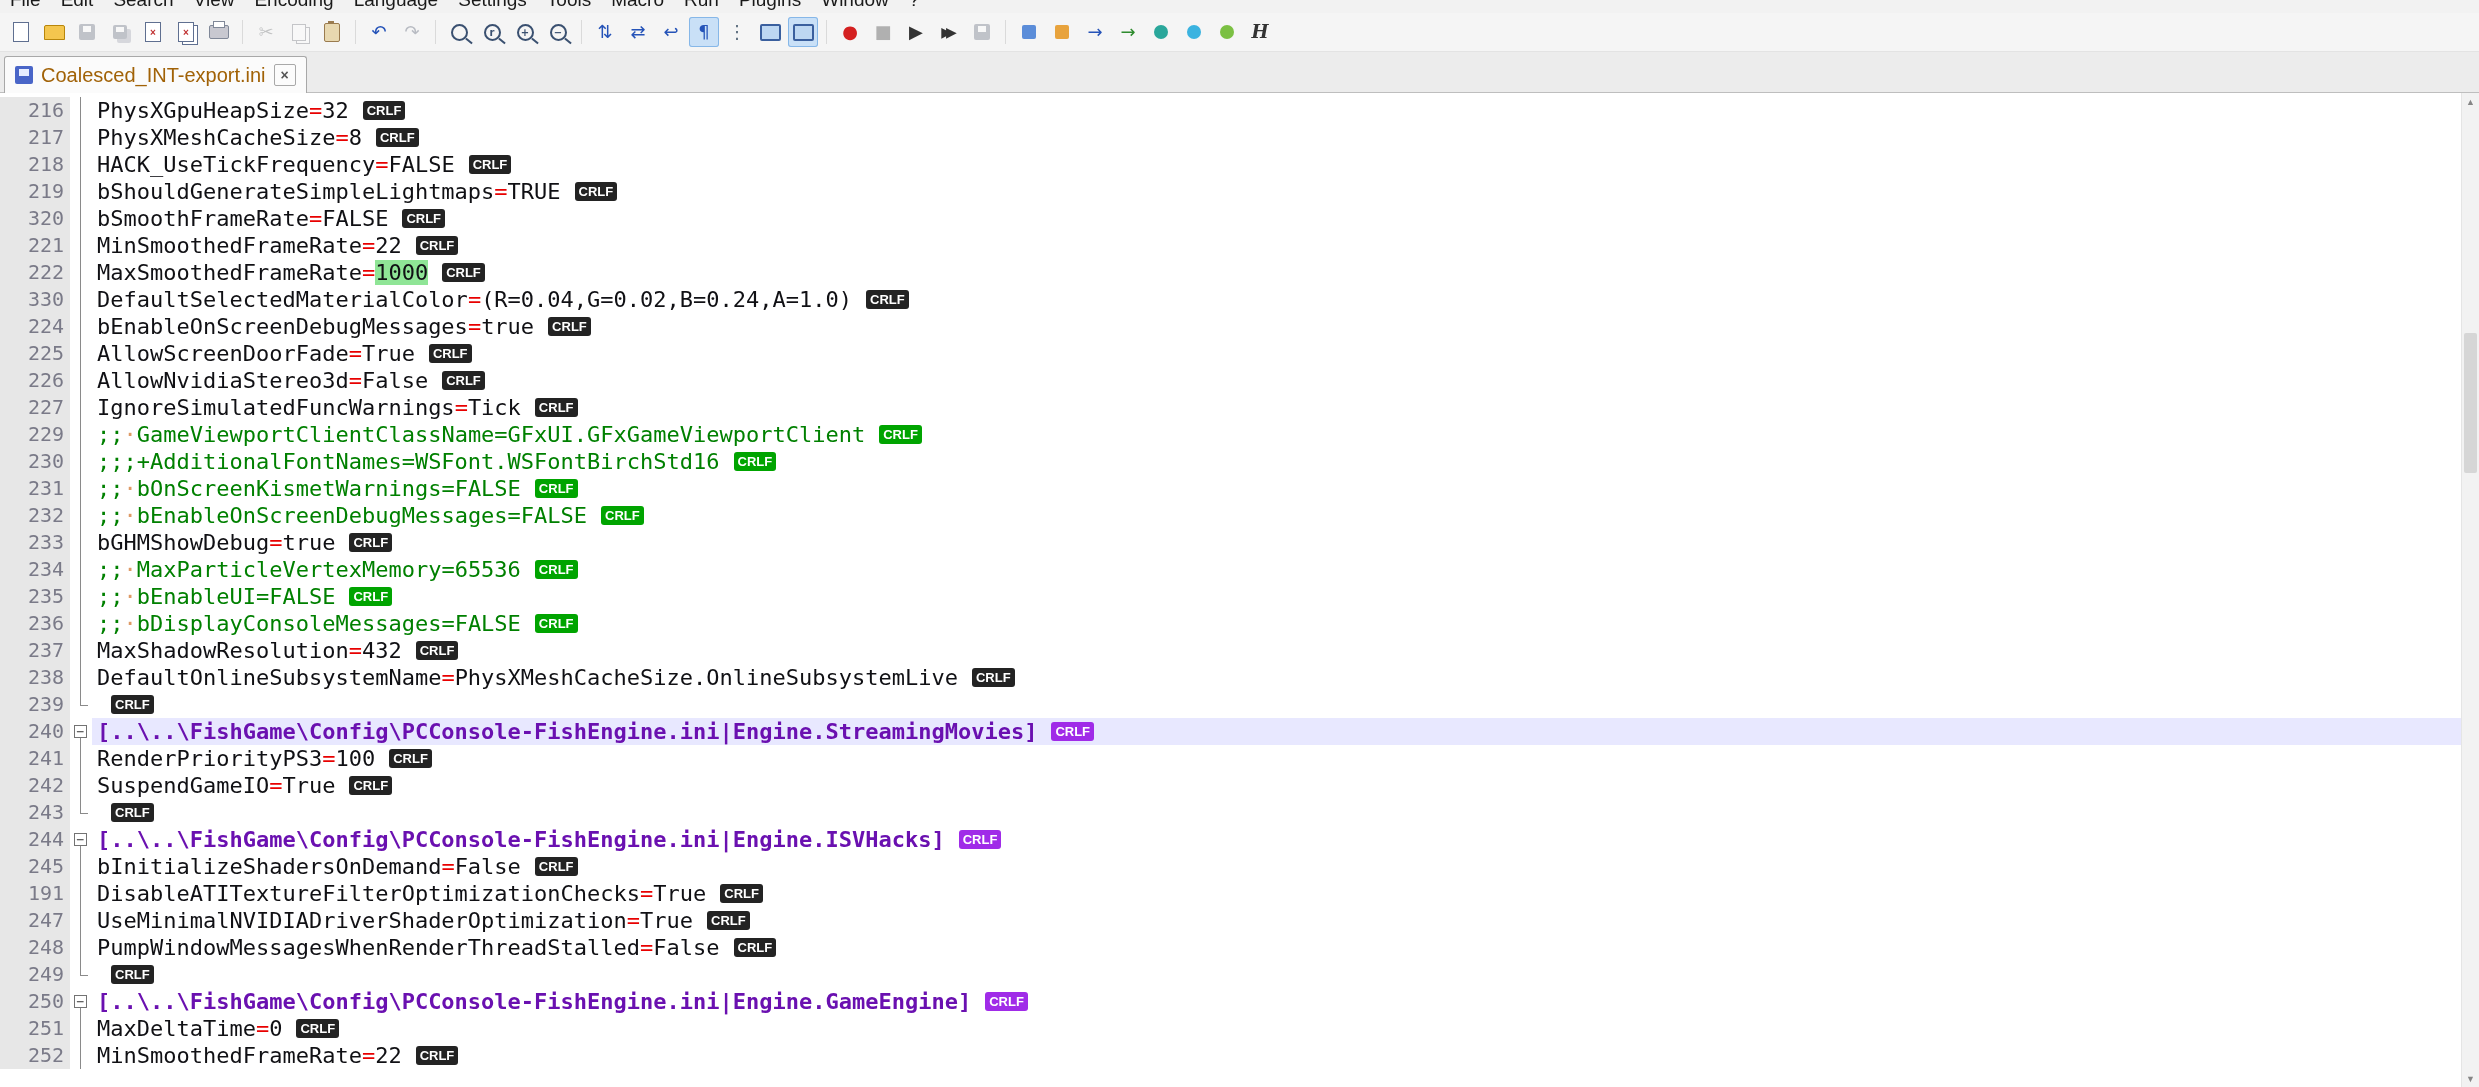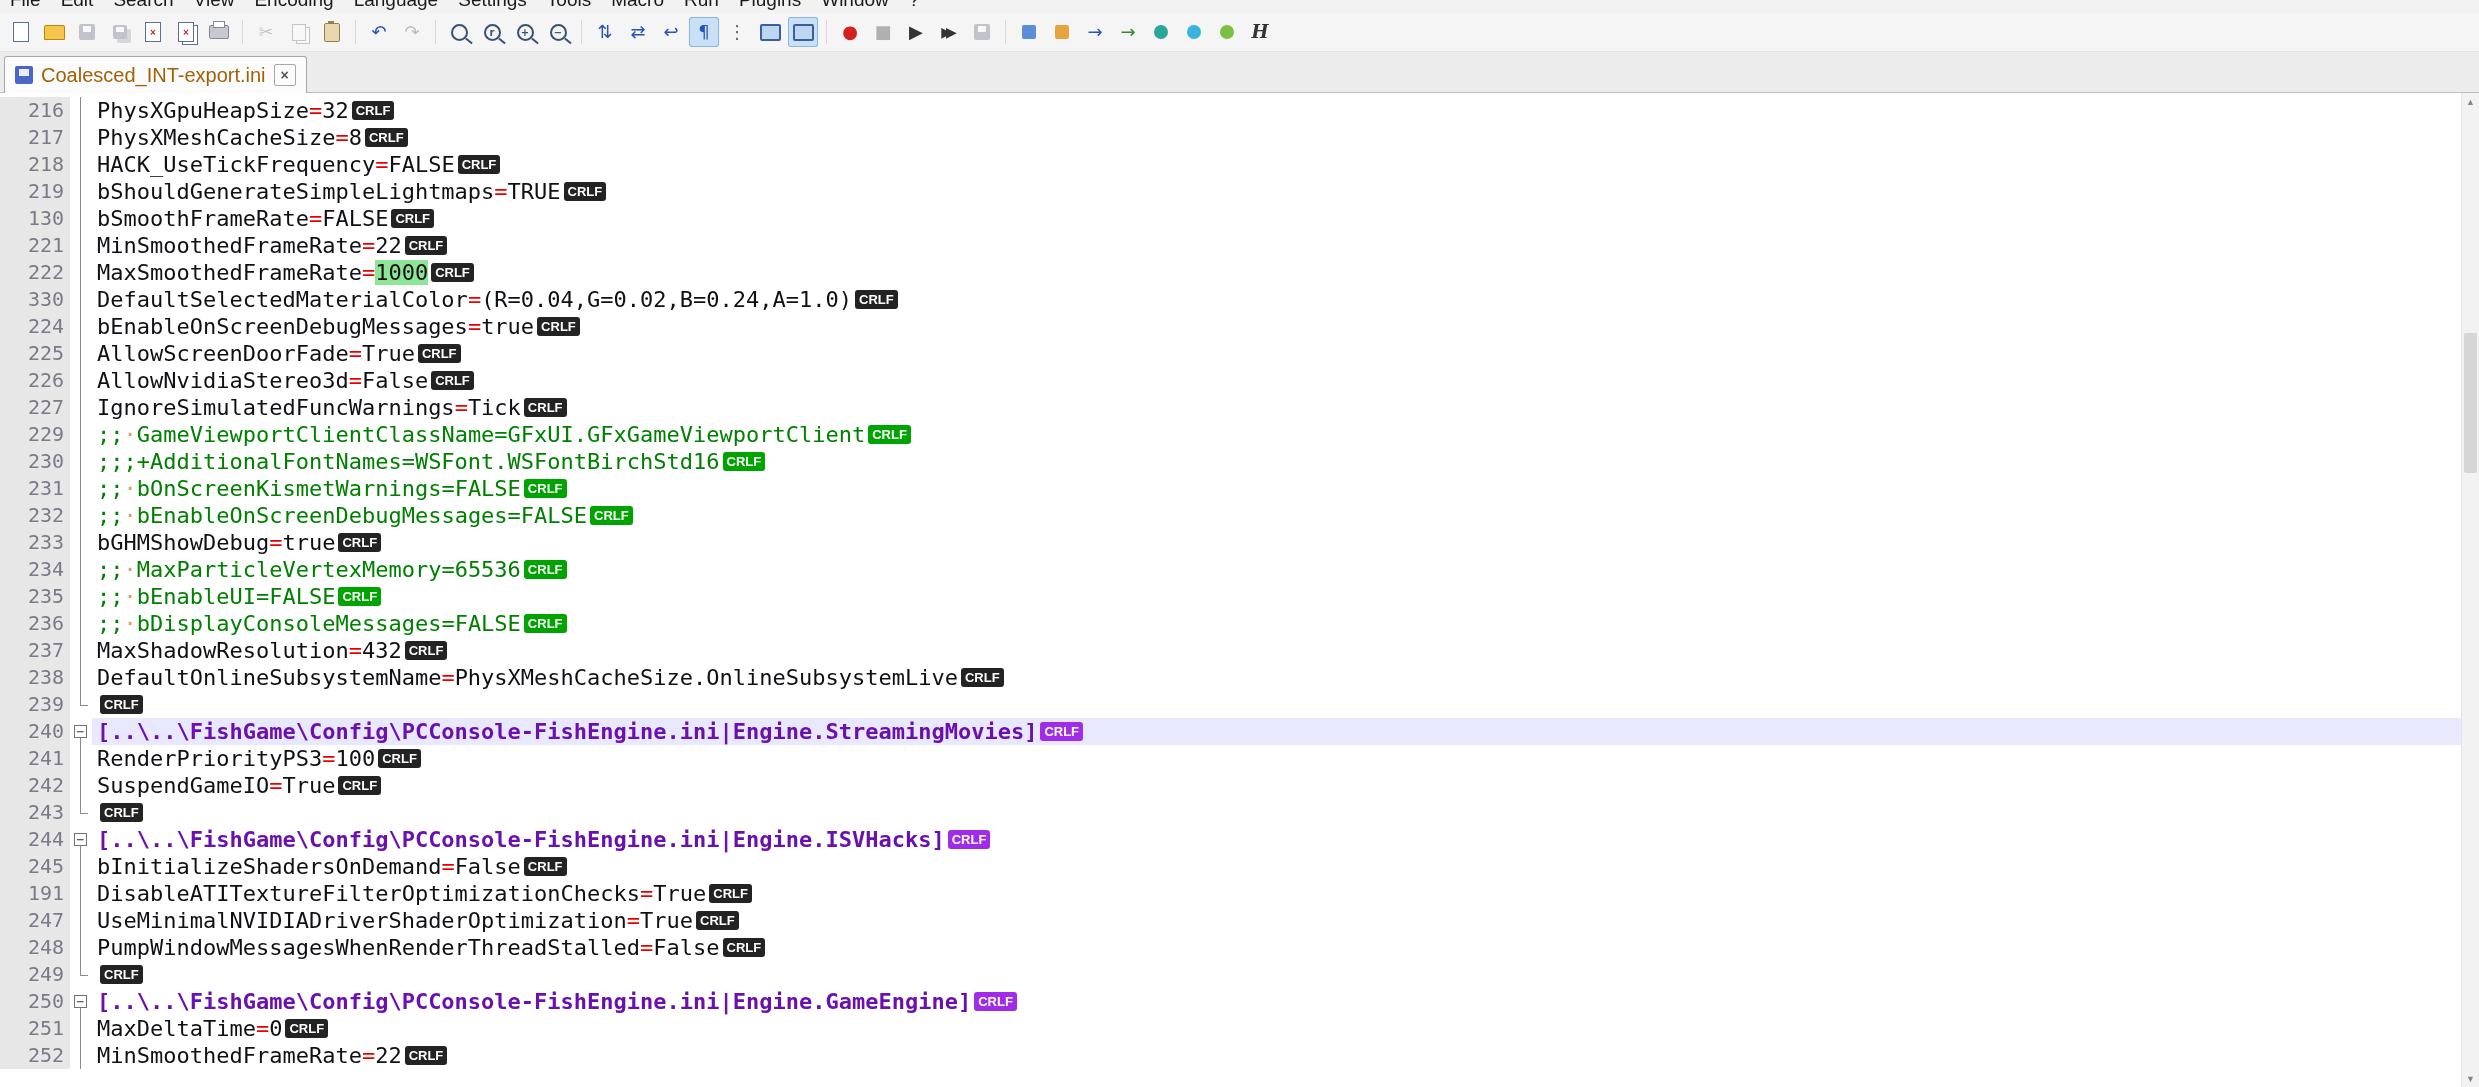--- a/index.html
+++ b/index.html
@@ -60,21 +60,21 @@
   .f-line::before{content:"";position:absolute;left:10px;top:0;bottom:0;border-left:1px solid #8A8A8A}
   .f-end::before{content:"";position:absolute;left:10px;top:0;height:14px;border-left:1px solid #8A8A8A}
   .f-end::after{content:"";position:absolute;left:10px;top:14px;width:8px;border-top:1px solid #8A8A8A}
   .code{flex:1;font:22px/27px "DejaVu Sans Mono",monospace;white-space:pre;padding-left:5px;color:#101014}
   .row.cur .code{background:#E8E8FF}
   .t-a{color:#E80000}
   .t-c{color:#008000}
   .t-w{color:#DE9A66}
   .t-s{color:#6A10B0;font-weight:bold}
   .t-h{background:#8FE596}
-  .eol{display:inline-block;font:bold 13px/15px "Liberation Sans",sans-serif;color:#FFF;padding:2px 4px;border-radius:3px;margin-left:3px;vertical-align:3px}
+  .eol{display:inline-block;font:bold 13px/15px "Liberation Sans",sans-serif;color:#FFF;padding:2px 4px;border-radius:3px;margin-left:14px;vertical-align:3px}
   .eb-d{background:#232323}
   .eb-c{background:#00A400}
   .eb-s{background:#A02BE8}
 
   
   .vscroll{width:17px;flex:none;background:#F2F2F2;position:relative;border-left:1px solid #E5E5E5}
   .varrow{height:17px;display:flex;align-items:center;justify-content:center;font-size:9px;color:#868686}
   .varrow.dn{position:absolute;bottom:0;left:0;right:0}
   .vthumb{position:absolute;left:2px;right:2px;top:240px;height:140px;background:#D6D6D6;border-radius:2px}
 </style>
@@ -227,21 +227,21 @@
           <span class="num">218</span>
           <span class="fold f-line"></span>
           <span class="code"><span class="t-k">HACK_UseTickFrequency</span><span class="t-a">=</span><span class="t-v">FALSE</span><span class="eol eb-d">CRLF</span></span>
         </div>
         <div class="row">
           <span class="num">219</span>
           <span class="fold f-line"></span>
           <span class="code"><span class="t-k">bShouldGenerateSimpleLightmaps</span><span class="t-a">=</span><span class="t-v">TRUE</span><span class="eol eb-d">CRLF</span></span>
         </div>
         <div class="row">
-          <span class="num">130</span>
+          <span class="num">320</span>
           <span class="fold f-line"></span>
           <span class="code"><span class="t-k">bSmoothFrameRate</span><span class="t-a">=</span><span class="t-v">FALSE</span><span class="eol eb-d">CRLF</span></span>
         </div>
         <div class="row">
           <span class="num">221</span>
           <span class="fold f-line"></span>
           <span class="code"><span class="t-k">MinSmoothedFrameRate</span><span class="t-a">=</span><span class="t-v">22</span><span class="eol eb-d">CRLF</span></span>
         </div>
         <div class="row">
           <span class="num">222</span>

